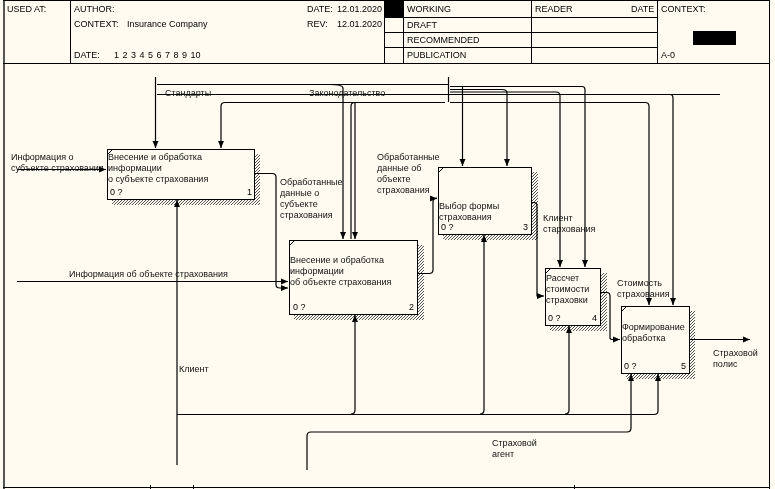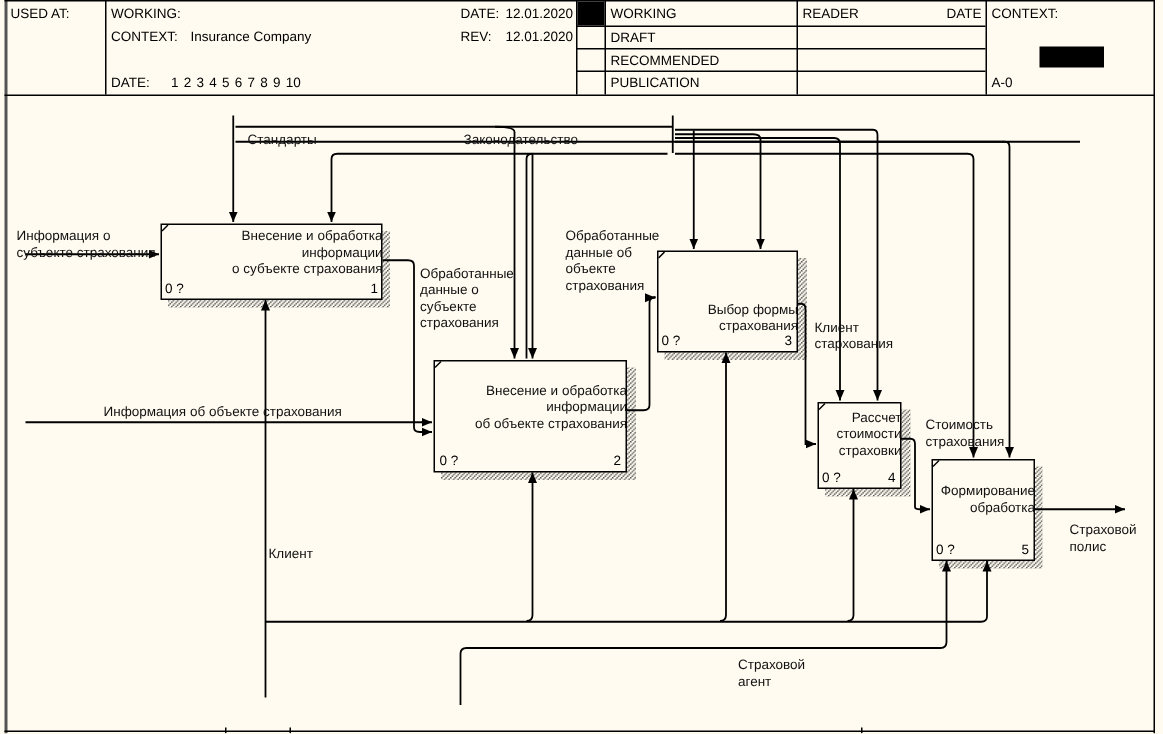--- a/index.html
+++ b/index.html
@@ -4,21 +4,21 @@
 <style>
   html, body { margin:0; padding:0; }
   body { width:775px; height:489px; background:#fffbf0; overflow:hidden; position:relative;
          font-family:"Liberation Sans", sans-serif; font-size:9px; color:#000; }
   .frame { position:absolute; left:3px; top:0; width:767px; height:489px; border-left:2px solid #555; border-right:1px solid #000; box-sizing:border-box; }
   .hdr { position:absolute; left:0; top:0; width:775px; height:44px; }
   .cell { position:absolute; font-size:9px; line-height:11px; white-space:nowrap; }
   .blackbox { position:absolute; background:#000; }
   svg { position:absolute; left:0; top:0; }
   .lbl { position:absolute; font-size:9px; line-height:11px; white-space:nowrap; color:#111; }
-  .box-title { position:absolute; text-align:right; font-size:9px; line-height:11px; color:#111; }
+  .box-title { position:absolute; text-align:left; font-size:9px; line-height:11px; color:#111; }
   .box-num { position:absolute; font-size:9px; line-height:11px; }
 </style>
 </head>
 <body>
 
 <div class="frame"></div>
 
 <div class="hdr">
   <svg width="775" height="64">
     <g stroke="#000" stroke-width="1" fill="none">
@@ -28,21 +28,21 @@
       <line x1="384.5" y1="0" x2="384.5" y2="63"></line>
       <line x1="403.5" y1="0" x2="403.5" y2="63"></line>
       <line x1="531.5" y1="0" x2="531.5" y2="63"></line>
       <line x1="657.5" y1="0" x2="657.5" y2="63"></line>
       <line x1="384" y1="17.5" x2="657" y2="17.5"></line>
       <line x1="384" y1="32.5" x2="657" y2="32.5"></line>
       <line x1="384" y1="47.5" x2="657" y2="47.5"></line>
     </g>
   </svg>
   <span class="cell" style="left:7px;top:4px">USED AT:</span>
-  <span class="cell" style="left:74px;top:4px">WORKING:</span>
+  <span class="cell" style="left:74px;top:4px">AUTHOR:</span>
   <span class="cell" style="left:74px;top:19px">CONTEXT:</span>
   <span class="cell" style="left:127px;top:19px">Insurance Company</span>
   <span class="cell" style="left:74px;top:50px">DATE:</span>
   <span class="cell" style="left:114px;top:50px;word-spacing:1px">1  2  3  4  5  6  7  8  9  10</span>
   <span class="cell" style="left:307px;top:4px">DATE:</span>
   <span class="cell" style="left:337px;top:4px">12.01.2020</span>
   <span class="cell" style="left:307px;top:19px">REV:</span>
   <span class="cell" style="left:337px;top:19px">12.01.2020</span>
 
   <div class="blackbox" style="left:385px;top:1px;width:18px;height:16px"></div>

